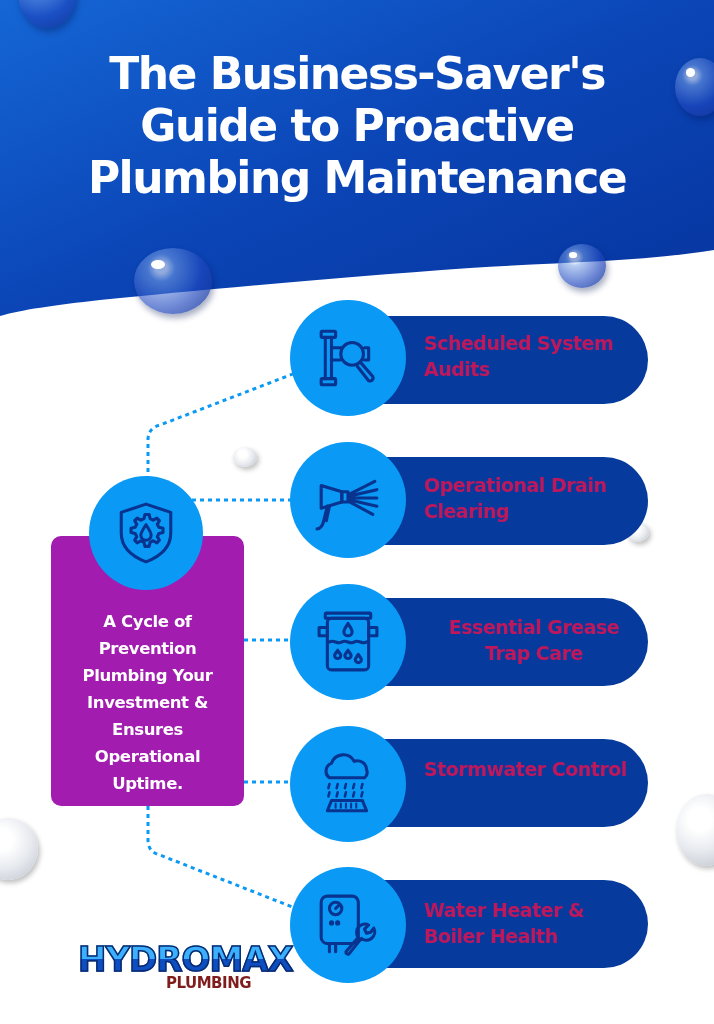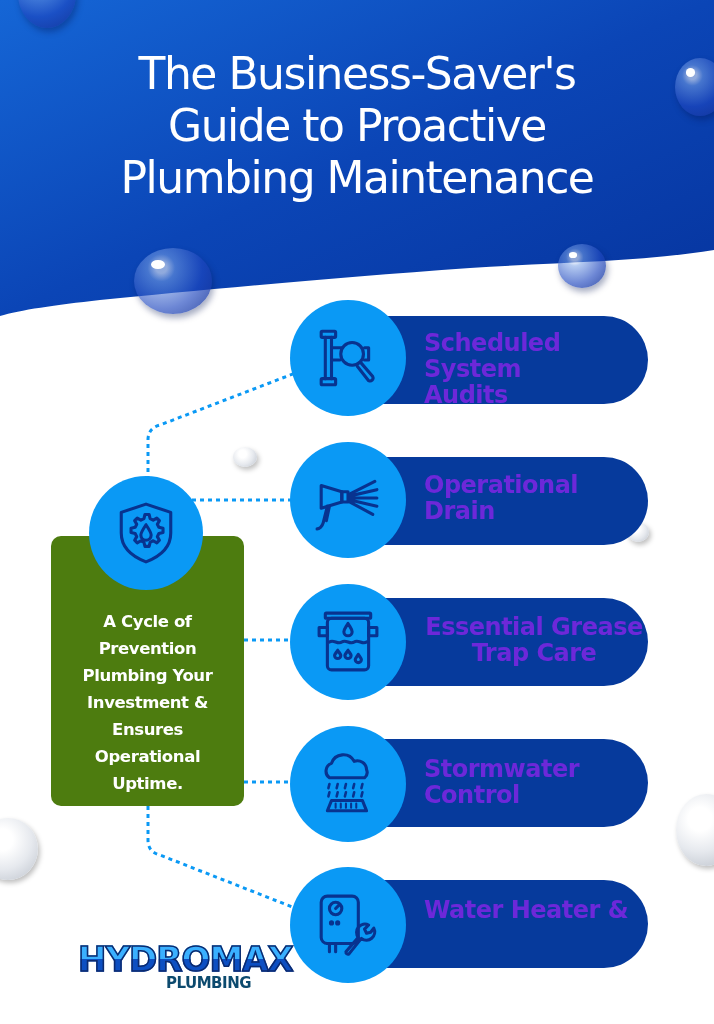--- a/index.html
+++ b/index.html
@@ -5,41 +5,41 @@
   * { box-sizing: border-box; margin: 0; padding: 0; }
   html, body { width: 714px; height: 1024px; overflow: hidden; background: #ffffff; }
   body { position: relative; font-family: "Liberation Sans", "DejaVu Sans", sans-serif; }
 
   .hero { position: absolute; left: 0; top: 0; width: 714px; height: 330px; }
   .hero svg { display: block; }
 
   .title {
     position: absolute; left: 0; top: 48px; width: 714px;
     text-align: center; color: #ffffff;
-    font-family: "DejaVu Sans", sans-serif; font-weight: normal;
+    font-family: "DejaVu Sans", sans-serif; font-weight: bold;
     font-size: 44px; line-height: 52px; letter-spacing: -1.5px;
   }
   .title span { display: block; }
 
   .drop { position: absolute; border-radius: 50%; }
   .drop.blue {
     background: radial-gradient(circle at 35% 30%, rgba(255,255,255,0.55) 0 8%, rgba(120,160,230,0.55) 20%, rgba(30,70,190,0.65) 60%, rgba(20,50,150,0.85) 100%);
     box-shadow: 2px 4px 6px rgba(0,20,80,0.35);
   }
   .drop.clear {
     background: radial-gradient(circle at 40% 35%, #ffffff 0 20%, #e6e9ee 55%, #c9ced6 85%, #b5bbc4 100%);
     box-shadow: 2px 3px 5px rgba(0,0,0,0.25);
   }
   .drop .glint { position: absolute; width: 18%; height: 14%; left: 22%; top: 18%; background: #fff; border-radius: 50%; }
 
   .connectors { position: absolute; left: 0; top: 0; width: 714px; height: 1024px; pointer-events: none; }
 
   .center-card {
     position: absolute; left: 51px; top: 536px; width: 193px; height: 270px;
-    background: #4d7c0f; border-radius: 10px;
+    background: #a21caf; border-radius: 10px;
   }
   .center-text {
     position: absolute; left: 0; top: 72px; width: 193px;
     text-align: center; color: #ffffff;
     font-family: "DejaVu Sans", sans-serif; font-weight: bold;
     font-size: 16.5px; line-height: 27px; letter-spacing: -0.4px;
   }
   .center-text span { display: block; }
 
   .circle {
@@ -47,37 +47,37 @@
     background: #0a99f5; display: flex; align-items: center; justify-content: center;
   }
   .circle svg { width: 66px; height: 66px; }
 
   .pill {
     position: absolute; left: 346px; width: 302px; height: 88px;
     background: #063a9c; border-radius: 0 44px 44px 0;
   }
   .pill-label {
     position: absolute; left: 424px; width: 220px;
-    color: #6d28d9; font-family: "DejaVu Sans", sans-serif; font-weight: bold;
-    font-size: 24px; line-height: 26px; letter-spacing: -0.5px;
+    color: #be185d; font-family: "DejaVu Sans", sans-serif; font-weight: bold;
+    font-size: 19px; line-height: 26px; letter-spacing: -0.5px;
   }
   .pill-label span { display: block; }
 
   .logo { position: absolute; left: 42px; top: 942px; }
   .logo-main {
     font-family: "DejaVu Sans", sans-serif; font-weight: bold; font-size: 34px;
     letter-spacing: -1px; line-height: 34px; color: #1a8fe8;
     -webkit-text-stroke: 1.5px #0c2a6e;
     background: linear-gradient(#3ab0ff 0 50%, #0d4fc2 50% 100%);
     -webkit-background-clip: text; background-clip: text; margin-left: 36px; -webkit-text-fill-color: transparent;
   }
   .logo-sub {
     position: absolute; left: 124px; top: 32px;
     font-family: "DejaVu Sans", sans-serif; font-weight: bold; font-size: 15px;
-    color: #0c4a6e; letter-spacing: -0.5px;
+    color: #7f1d1d; letter-spacing: -0.5px;
   }
 </style>
 </head>
 <body>
 
 <div class="hero">
   <svg width="714" height="330" viewBox="0 0 714 330">
     <defs>
       <linearGradient id="heroGrad" x1="0" y1="0" x2="1" y2="1">
         <stop offset="0" stop-color="#1566d6"></stop>
@@ -161,20 +161,21 @@
   <svg viewBox="0 0 64 64" fill="none" stroke="#08338f" stroke-width="3" stroke-linejoin="round" stroke-linecap="round">
     <path d="M6 18 L26 24 V34 L6 40 Z"></path>
     <rect x="26" y="24" width="6" height="10"></rect>
     <path d="M12 38 L8 54 C7 58 4 60 2 60"></path>
     <path d="M14 38 L11 52"></path>
     <path d="M34 26 L58 14 M34 28 L60 22 M34 30 L60 30 M34 32 L60 38 M34 34 L56 46"></path>
   </svg>
 </div>
 <div class="pill-label" style="top:472px;">
   <span>Operational Drain</span>
+  <span>Clearing</span>
 </div>
 
 <div class="pill" style="top:598px;"></div>
 <div class="circle" style="left:290px; top:584px;">
   <svg viewBox="0 0 64 64" fill="none" stroke="#08338f" stroke-width="3" stroke-linejoin="round" stroke-linecap="round">
     <rect x="10" y="4" width="44" height="5" rx="1"></rect>
     <rect x="12" y="9" width="40" height="50" rx="4"></rect>
     <path d="M4 18 h8 v8 h-8 z M52 18 h8 v8 h-8 z"></path>
     <path d="M14 32 c4 -3 8 3 12 0 s8 3 12 0 s8 3 12 0"></path>
     <path d="M32 14 c-3 5 -4 6 -4 8 a4 4 0 0 0 8 0 c0 -2 -1 -3 -4 -8 z"></path>
@@ -211,18 +212,19 @@
     <circle cx="20" cy="16" r="6"></circle>
     <path d="M20 16 l3 -3"></path>
     <circle cx="16" cy="30" r="1" fill="#08338f"></circle>
     <circle cx="22" cy="30" r="1" fill="#08338f"></circle>
     <path d="M14 50 v8 M20 50 v8 M12 50 h12"></path>
     <path d="M30 58 L42 44 a8 8 0 0 1 10 -12 l-4 4 2 4 4 -1 3 -4 a8 8 0 0 1 -12 10 L33 60 a2 2 0 0 1 -3 -2 z"></path>
   </svg>
 </div>
 <div class="pill-label" style="top:897px;">
   <span>Water Heater &amp;</span>
+  <span>Boiler Health</span>
 </div>
 
 <div class="logo">
   <div class="logo-main">HYDROMAX</div>
   <div class="logo-sub">PLUMBING</div>
 </div>
 
 </body></html>

